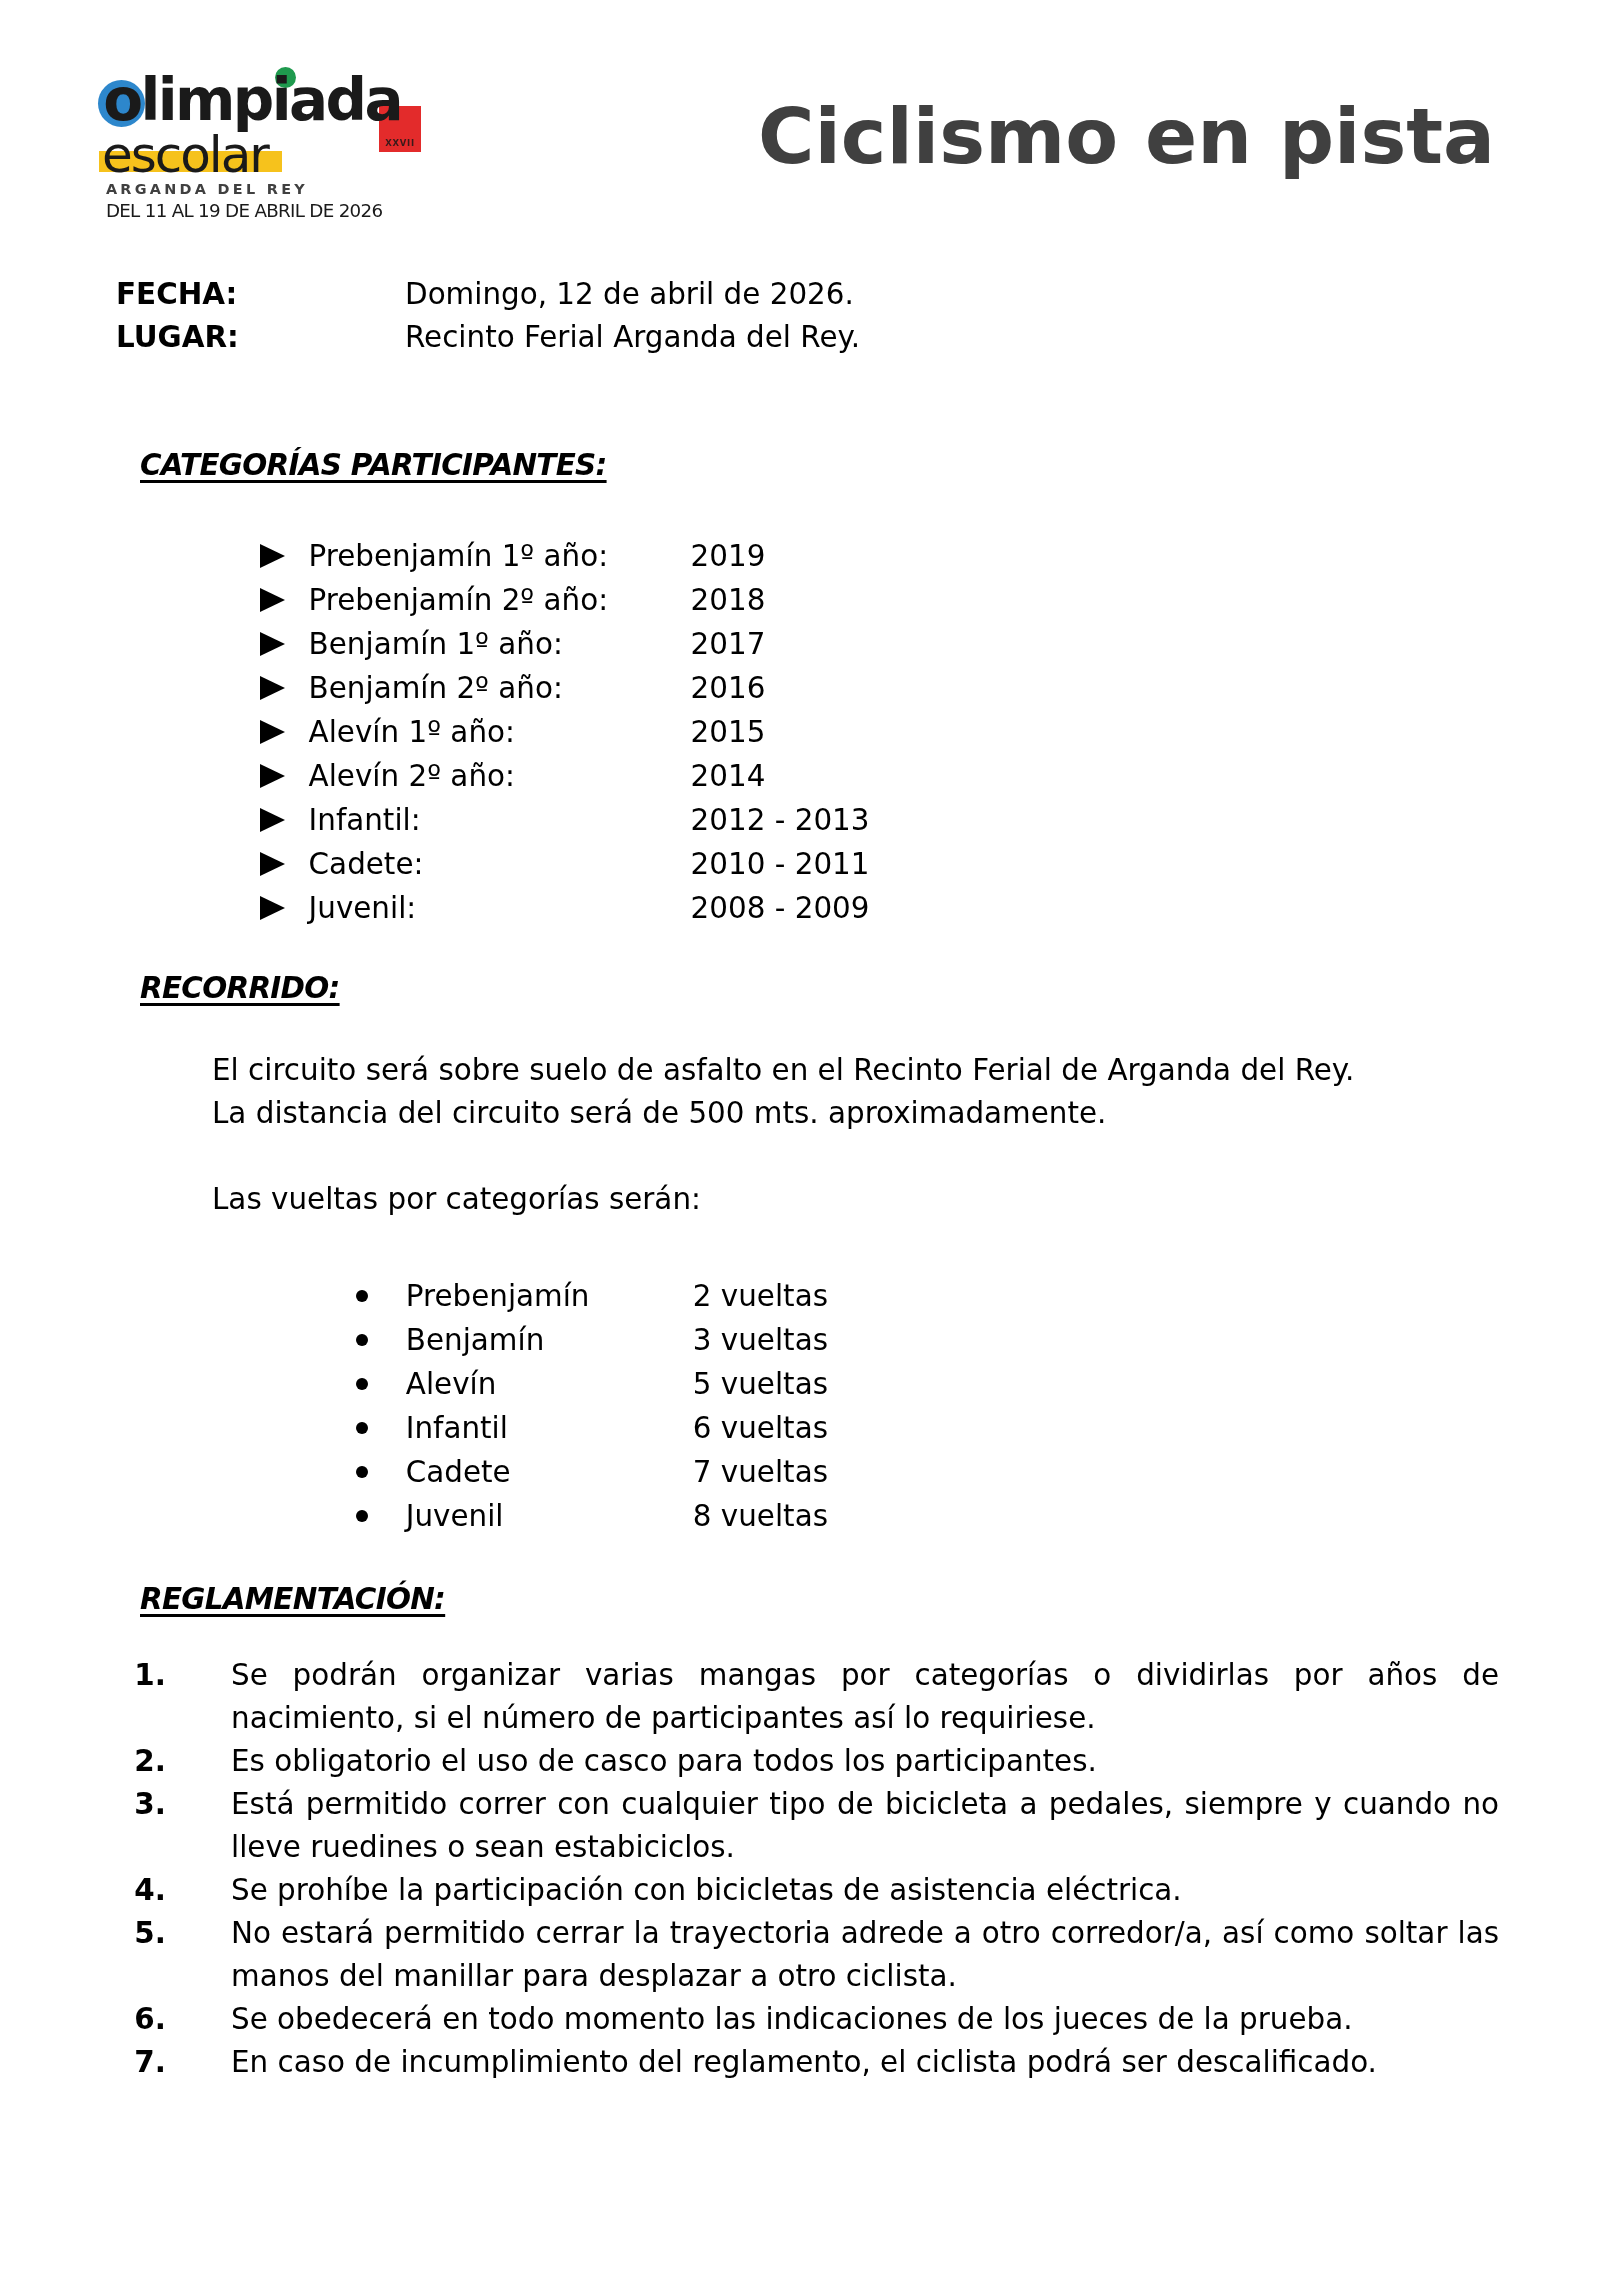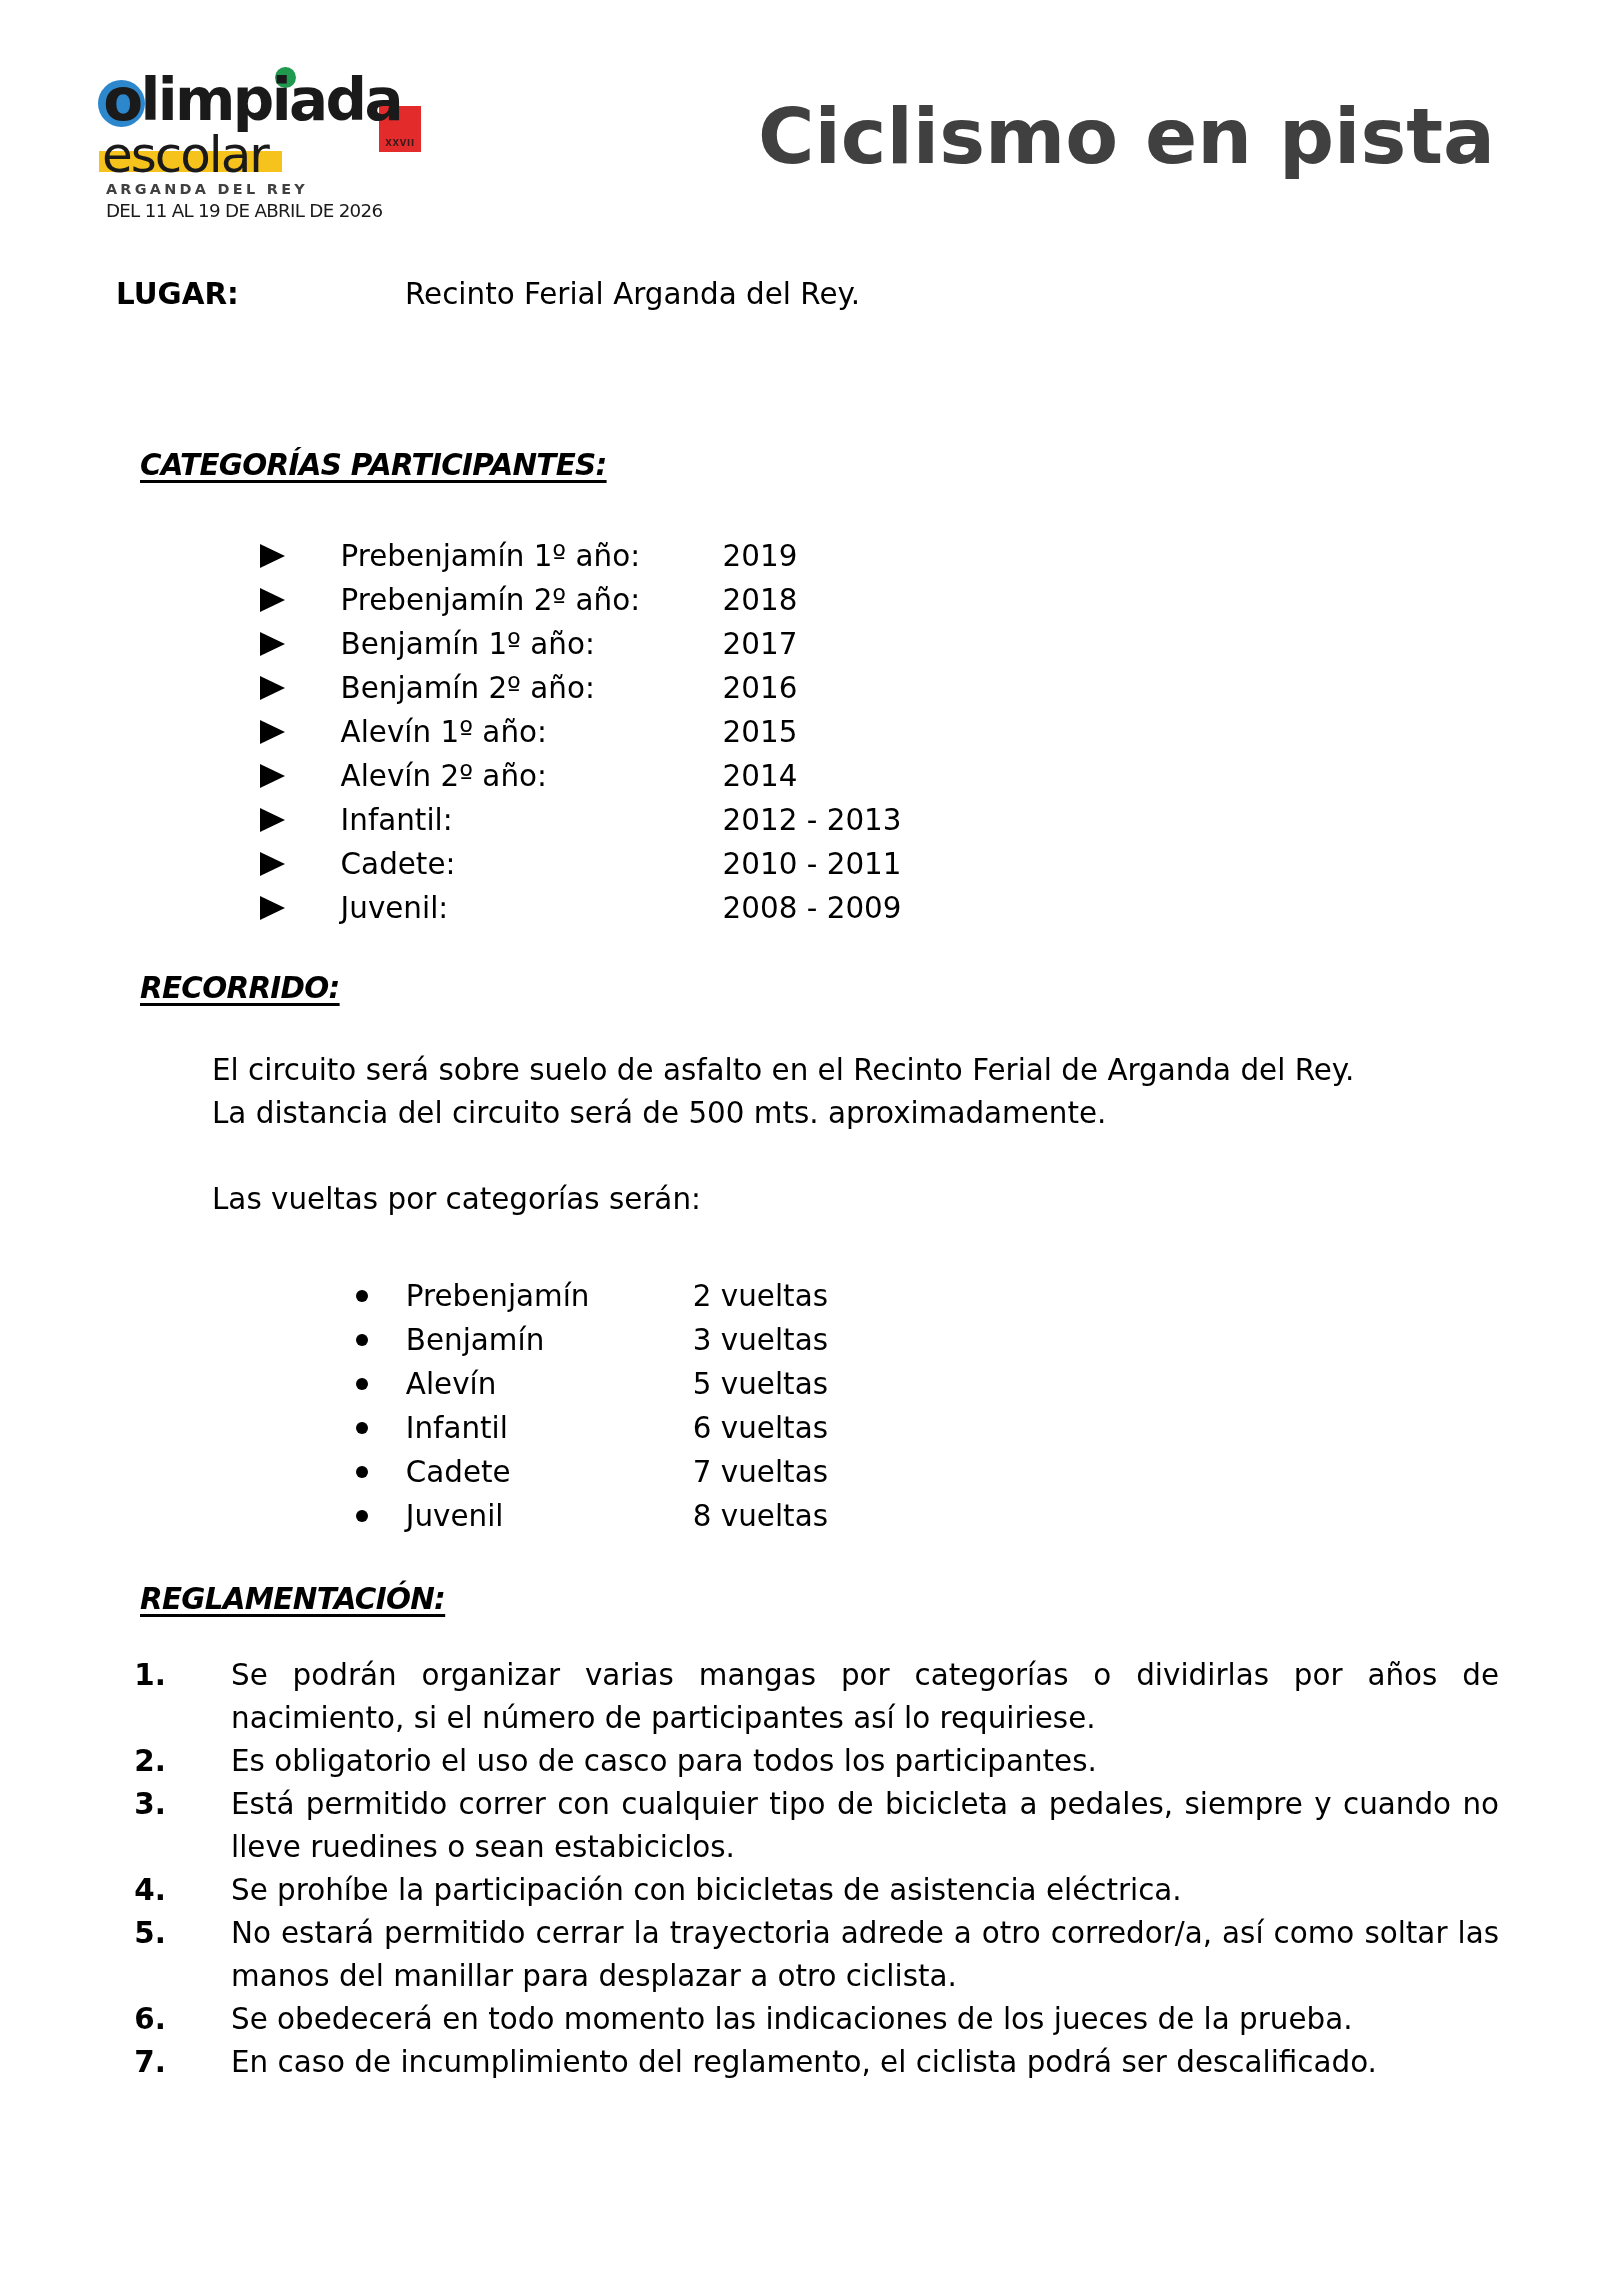--- a/index.html
+++ b/index.html
@@ -25,21 +25,21 @@
   .text { font-family: "DejaVu Sans", sans-serif; font-size: 29.4px; line-height: 43px; }
   .info { position: absolute; left: 116px; top: 273px; }
   .info-row { display: flex; height: 43px; }
   .info-label { width: 289px; font-weight: bold; }
 
   .section-title { position: absolute; left: 116px; font-family: "DejaVu Sans", sans-serif; font-weight: bold; font-style: italic; font-size: 29.4px; text-decoration: underline; text-decoration-thickness: 2.6px; text-underline-offset: 5.2px; letter-spacing: -0.7px; margin-left: 24px; }
 
   .cat-list { position: absolute; left: 260px; top: 534px; }
   .cat-row { display: flex; height: 44px; align-items: center; }
   .arrow { width: 0; height: 0; border-top: 12.4px solid transparent; border-bottom: 12.4px solid transparent; border-left: 25px solid #000; margin-right: 23.6px; }
-  .cat-name { width: 382px; margin-left: 32px; }
+  .cat-name { width: 382px; }
 
   .recorrido { position: absolute; left: 212px; top: 1049px; }
   .recorrido p { margin: 0; }
   .gap { height: 43px; }
 
   .laps { position: absolute; left: 356px; top: 1266px; margin-top: 8px; }
   .lap-row { display: flex; height: 44px; align-items: center; }
   .dot { width: 11.8px; height: 11.8px; border-radius: 50%; background: #000; margin-right: 38px; }
   .lap-name { width: 287px; }
 
@@ -60,20 +60,24 @@
   <div class="word-escolar">escolar</div>
   <div class="edition">XXVII</div>
   <div class="city">ARGANDA DEL REY</div>
   <div class="dates">DEL 11 AL 19 DE ABRIL DE 2026</div>
 </div>
 
 <div class="doc-title">Ciclismo en pista</div>
 
 <div class="info text">
   <div class="info-row">
+    <span class="info-label">FECHA:</span>
+    <span>Domingo, 12 de abril de 2026.</span>
+  </div>
+  <div class="info-row">
     <span class="info-label">LUGAR:</span>
     <span>Recinto Ferial Arganda del Rey.</span>
   </div>
 </div>
 
 <div class="section-title" style="top:448px;">CATEGORÍAS PARTICIPANTES:</div>
 <div class="cat-list text">
   <div class="cat-row">
       <span class="arrow"></span>
       <span class="cat-name">Prebenjamín 1º año:</span>

